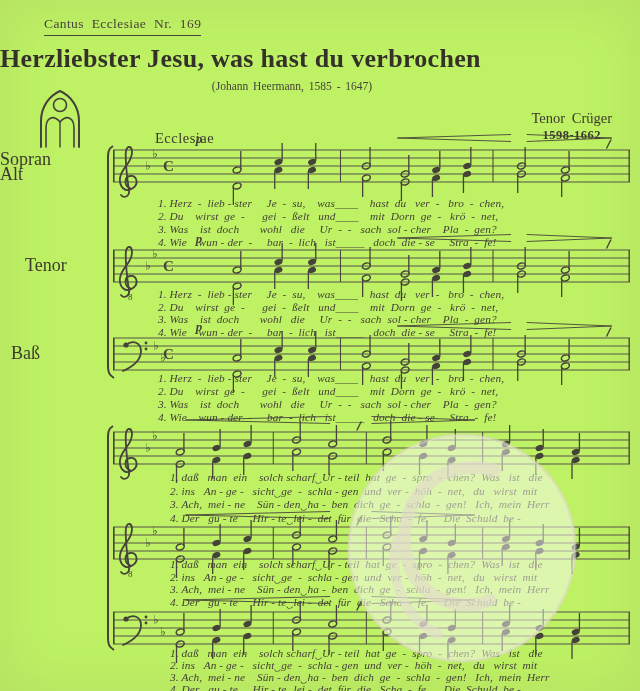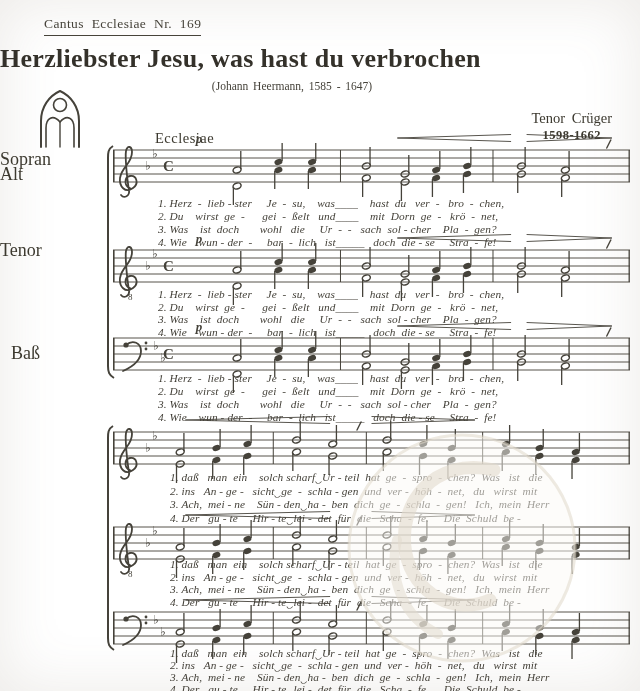--- a/index.html
+++ b/index.html
@@ -1,18 +1,18 @@
 <!DOCTYPE html>
 <html><head>
 <meta charset="utf-8">
 <style>
   html,body{margin:0;padding:0;background:#d8d4cc;}
   .page{
     position:relative;width:640px;height:691px;overflow:hidden;
-    background:#ffffff;
+    background:#bef264;
     box-shadow:inset 0 0 60px rgba(120,108,86,0.14);
     font-family:"Liberation Serif","DejaVu Serif",serif;
     color:#3b382f;
   }
   .hdr{
     position:absolute;left:44px;top:16px;font-size:13.5px;letter-spacing:.4px;
     word-spacing:4px;border-bottom:1.5px solid #46433a;padding-bottom:3px;color:#46433a;
   }
   .title{
     position:absolute;left:0;top:44px;width:640px;
@@ -132,21 +132,21 @@
         <line x1="404.73" y1="49" x2="404.73" y2="67" stroke="#45423a" stroke-width="1.3"></line>
         <ellipse cx="452.375" cy="44" rx="4.1" ry="2.9" transform="rotate(-18 452.375 44)" fill="none" stroke="#45423a" stroke-width="1.5"></ellipse>
         <line x1="456.075" y1="43" x2="456.075" y2="25" stroke="#45423a" stroke-width="1.3"></line>
         <ellipse cx="452.375" cy="52" rx="4.1" ry="2.9" transform="rotate(-18 452.375 52)" fill="none" stroke="#45423a" stroke-width="1.5"></ellipse>
         <line x1="448.675" y1="53" x2="448.675" y2="71" stroke="#45423a" stroke-width="1.3"></line>
       </svg>
       <div class="lyr" style="left: 158px; top: 197px;">1. Herz  -  lieb - ster     Je  -  su,    was____    hast  du   ver  -   bro  -  chen,</div>
       <div class="lyr" style="left: 158px; top: 210px;">2. Du    wirst  ge  -      gei  -  ßelt   und____    mit  Dorn  ge  -   krö  -  net,</div>
       <div class="lyr" style="left: 158px; top: 223px;">3. Was    ist  doch       wohl   die     Ur  -  -   sach  sol - cher    Pla  -  gen?</div>
       <div class="lyr" style="left: 158px; top: 236px;">4. Wie    wun - der  -     bar  -  lich   ist_____   doch  die - se     Stra  -  fe!</div>
-      <div class="vlabel" style="top: 243px;">
+      <div class="vlabel" style="top: 258px; margin-left: 25px;">
         <div>Tenor</div>
       </div>
       <svg width="520" height="86" class="sysvg" style="top: 226px;">
         <line x1="0" y1="24" x2="517" y2="24" stroke="#56534a" stroke-width="1"></line>
         <line x1="0" y1="32" x2="517" y2="32" stroke="#56534a" stroke-width="1"></line>
         <line x1="0" y1="40" x2="517" y2="40" stroke="#56534a" stroke-width="1"></line>
         <line x1="0" y1="48" x2="517" y2="48" stroke="#56534a" stroke-width="1"></line>
         <line x1="0" y1="56" x2="517" y2="56" stroke="#56534a" stroke-width="1"></line>
         <line x1="0.8" y1="24" x2="0.8" y2="56" stroke="#45423a" stroke-width="1.6"></line>
         <line x1="516.2" y1="24" x2="516.2" y2="56" stroke="#45423a" stroke-width="1.3"></line>

